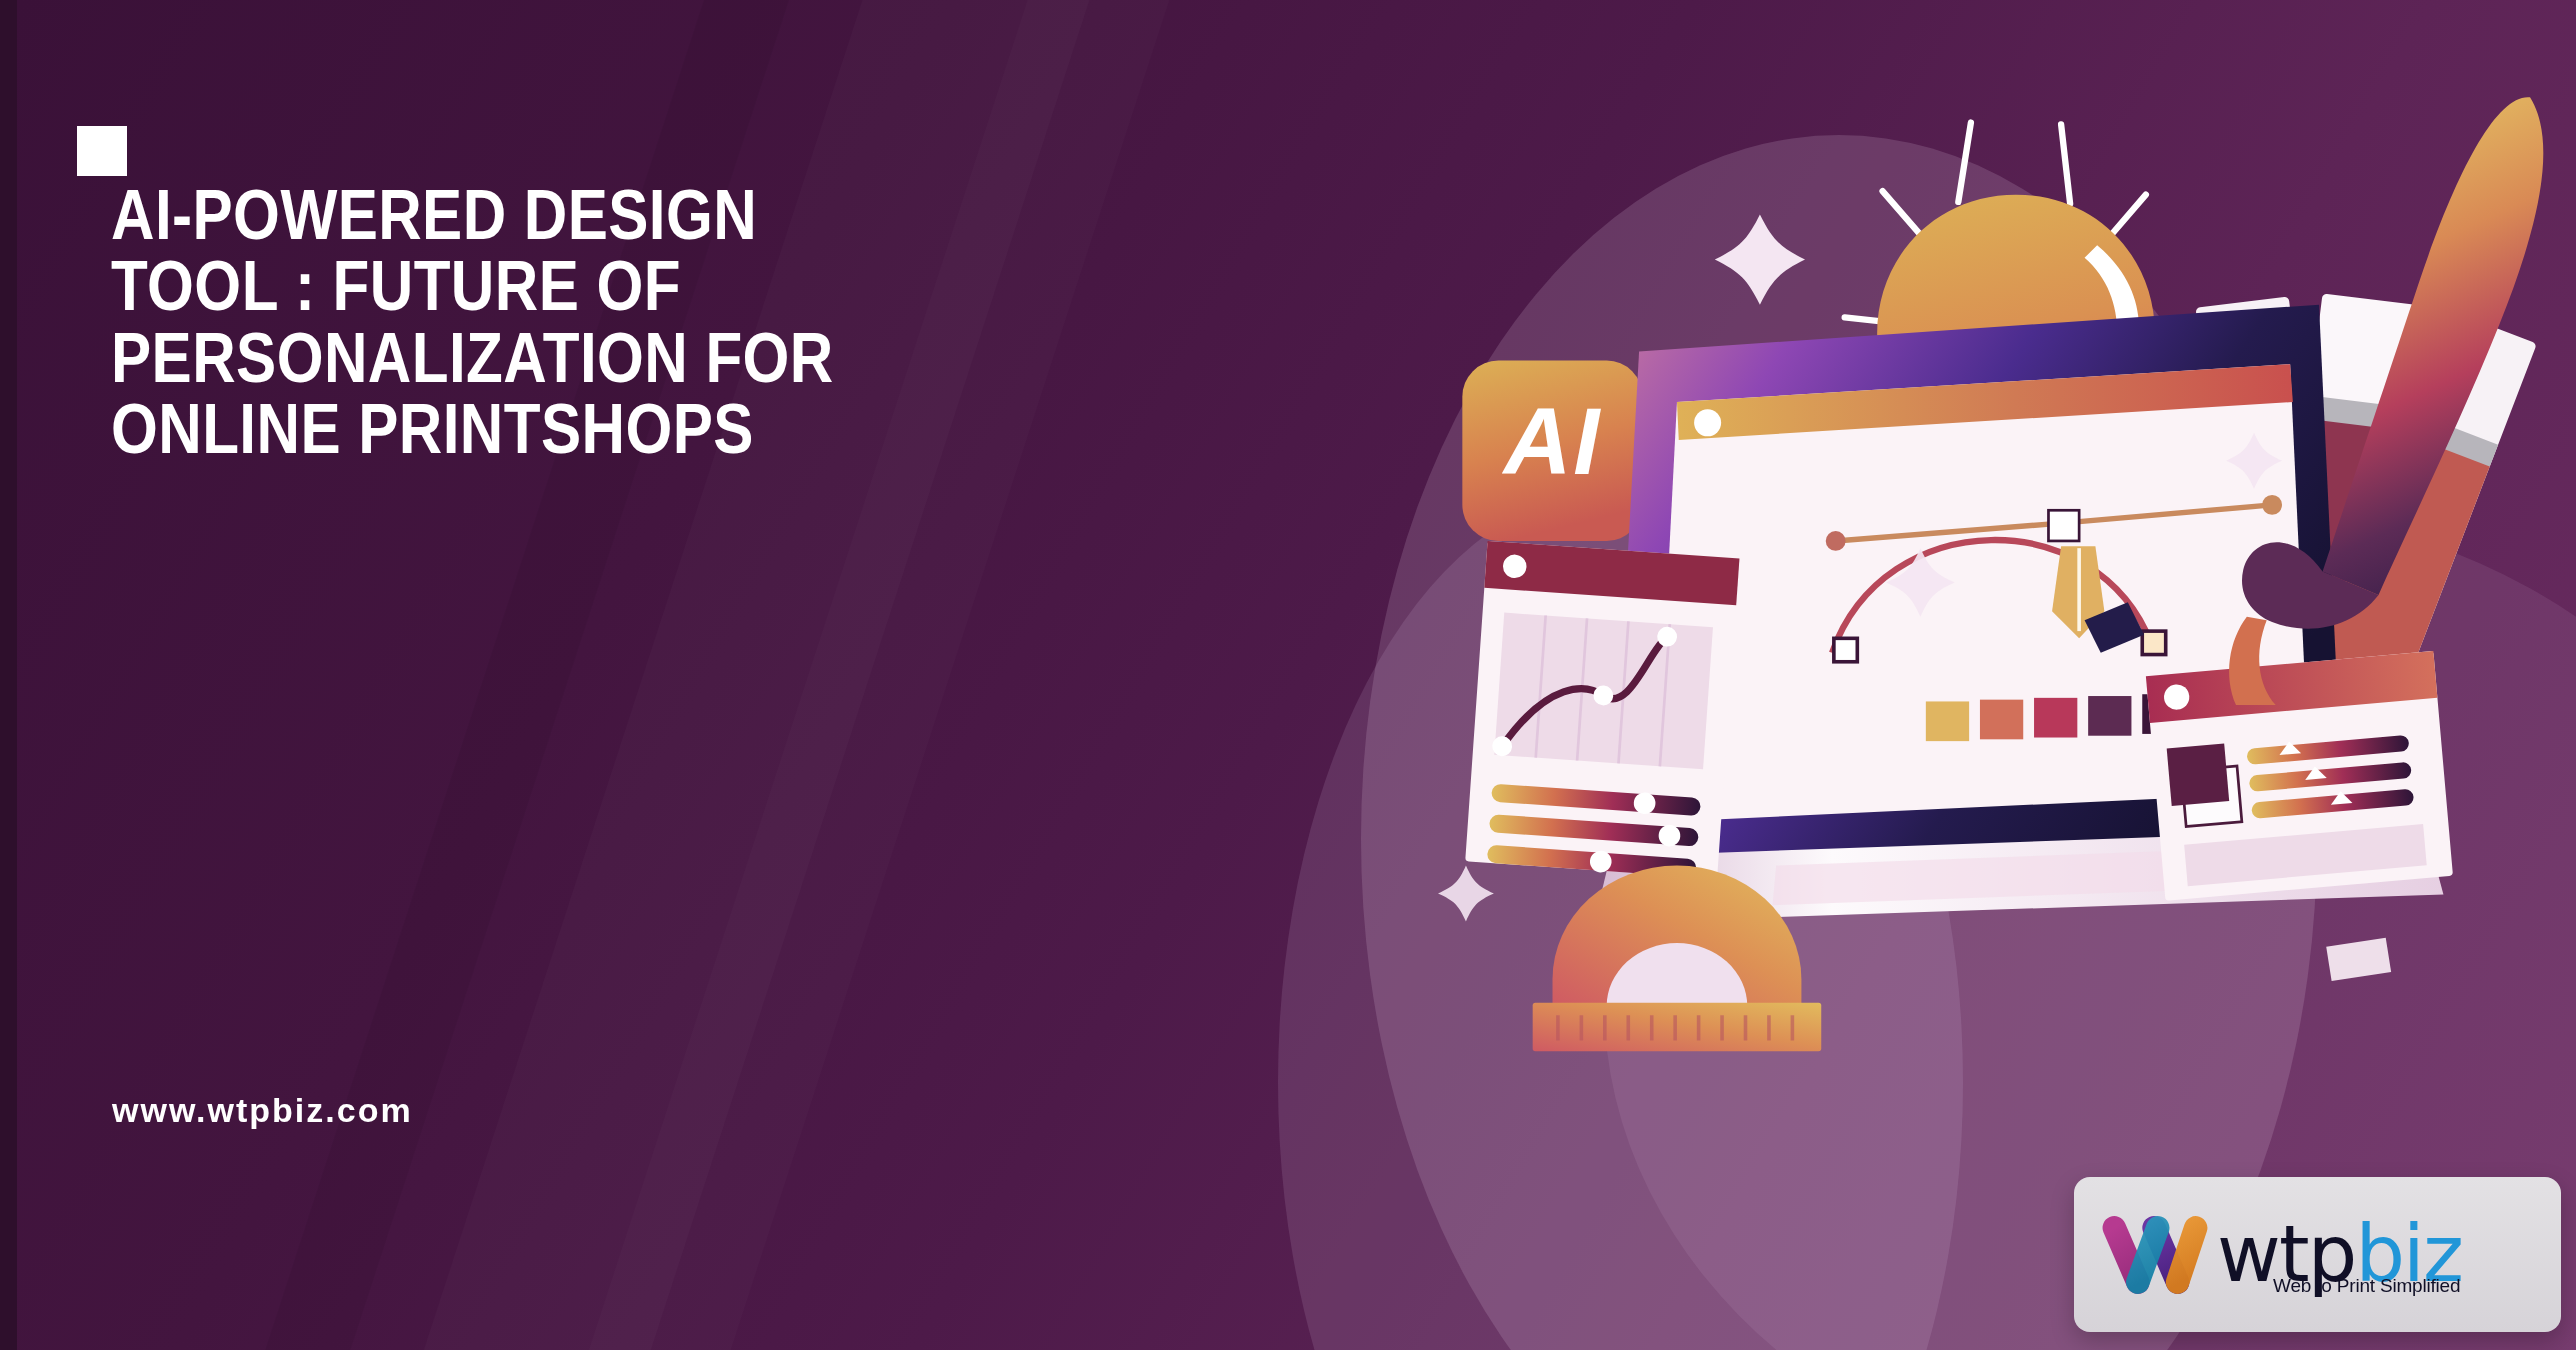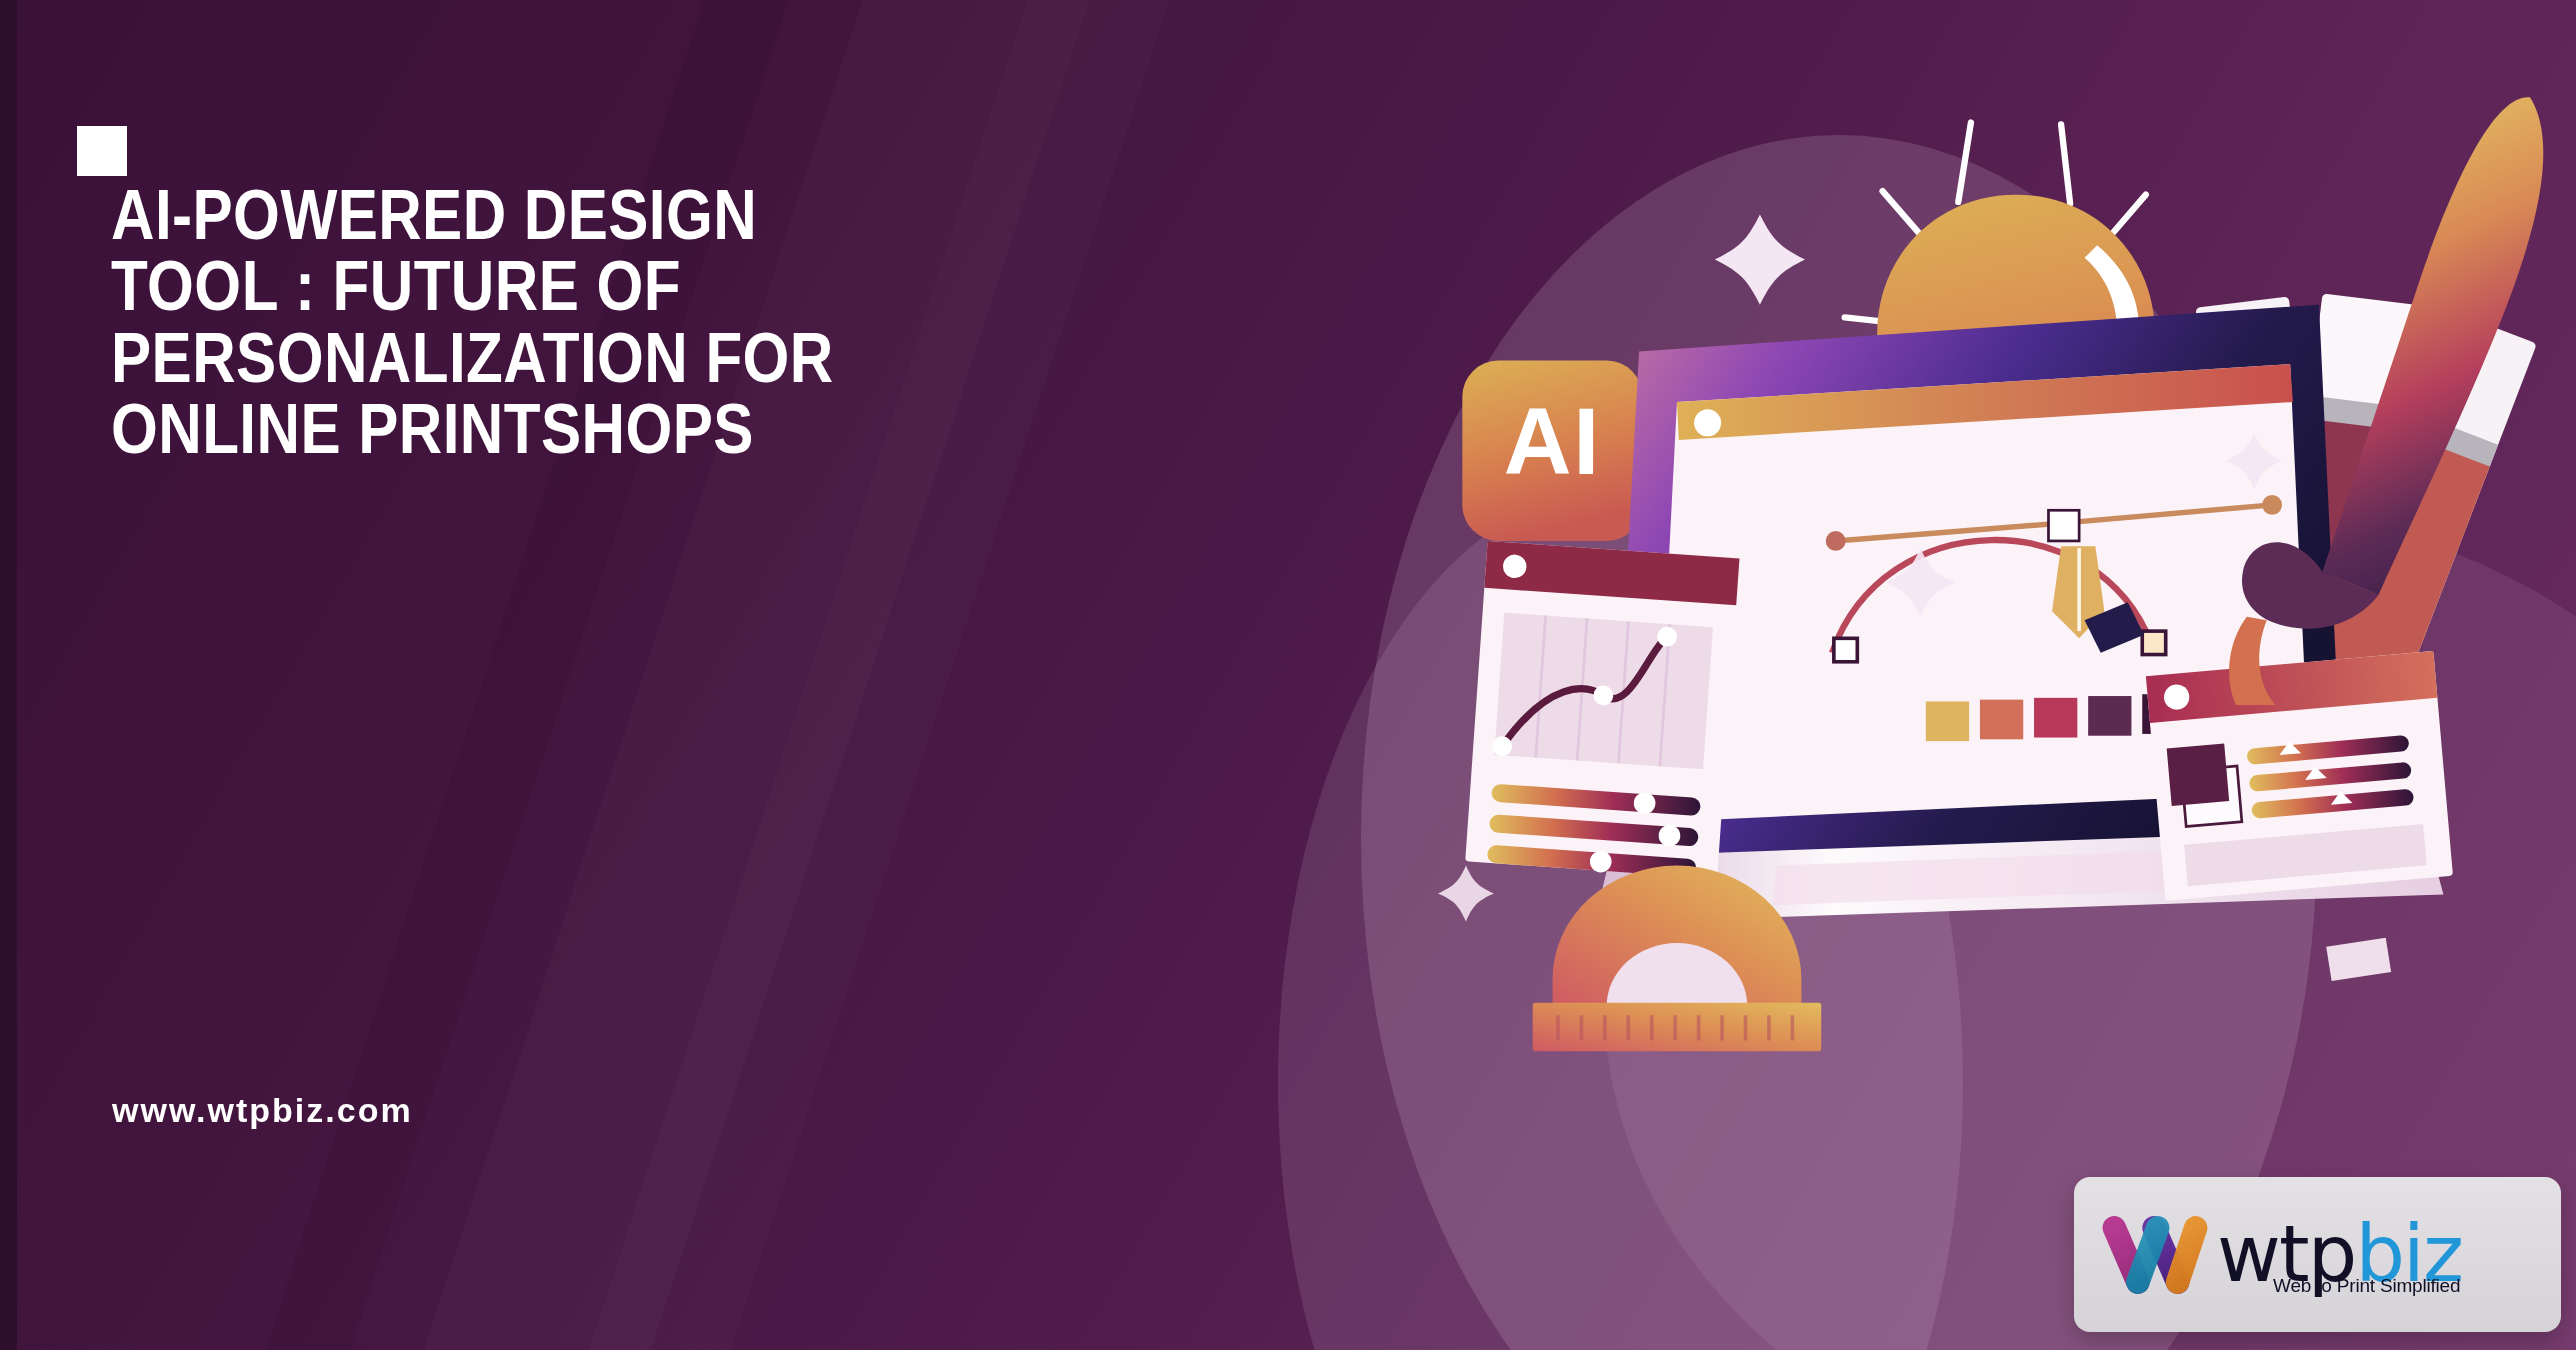--- a/index.html
+++ b/index.html
@@ -66,21 +66,21 @@
     position:absolute; left:95px; top:1091px;
     color:#ffffff;
     font-size:34px;
     font-weight:700;
     letter-spacing:2px;
   }
 
   
   #art{
     position:absolute; left:1335px; top:54px;
-    width:1209px; height:1037px;
+    width:1209px; height:1037px;font-style:italic;
   }
   #art svg{ width:100%; height:100%; display:block; overflow:visible; }
 
   
   .logo-card{
     position:absolute; right:32px; bottom:18px;
     width:487px; height:155px;
     background:linear-gradient(180deg,#e3e1e4 0%,#d6d3d8 100%);
     border-radius:16px;
     display:flex; align-items:center;

